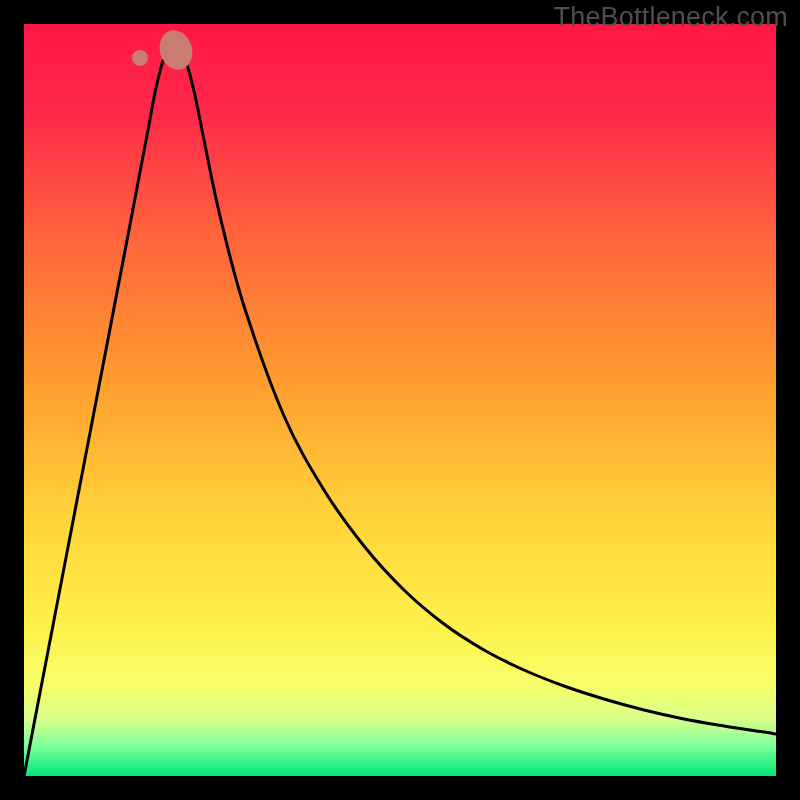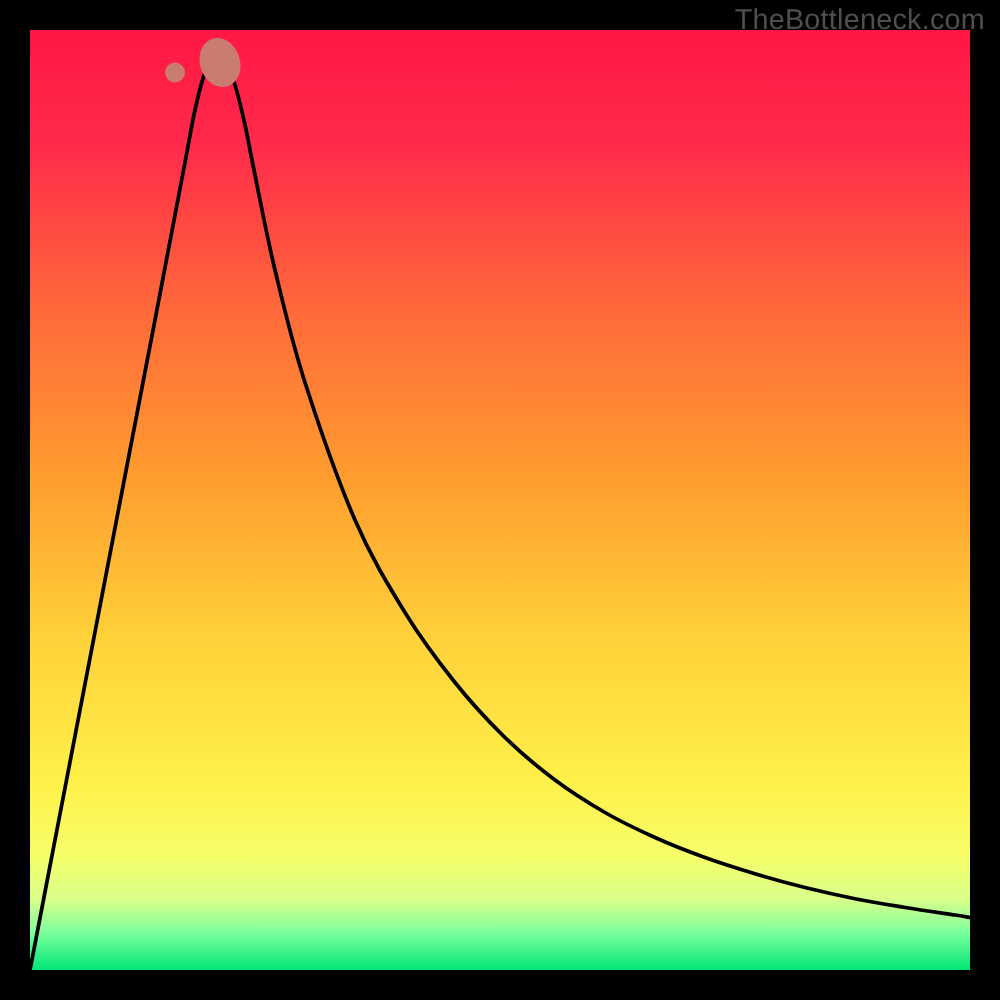--- a/index.html
+++ b/index.html
@@ -32,21 +32,21 @@
     left: 0;
     top: 0;
     width: 100%;
     height: 100%;
   }
   .attribution {
     position: absolute;
     top: 2px;
     right: 12px;
     color: #4f4f4f;
-    font-size: 23px;
+    font-size: 27px;
     font-weight: 500;
     letter-spacing: 0.2px;
   }
   svg.curve {
     position: absolute;
     left: 24px;
     top: 24px;
     width: 752px;
     height: 752px;
     overflow: visible;

